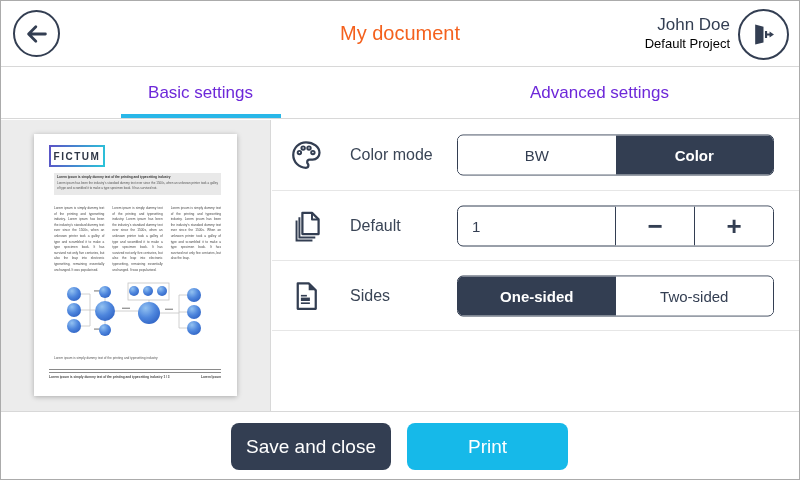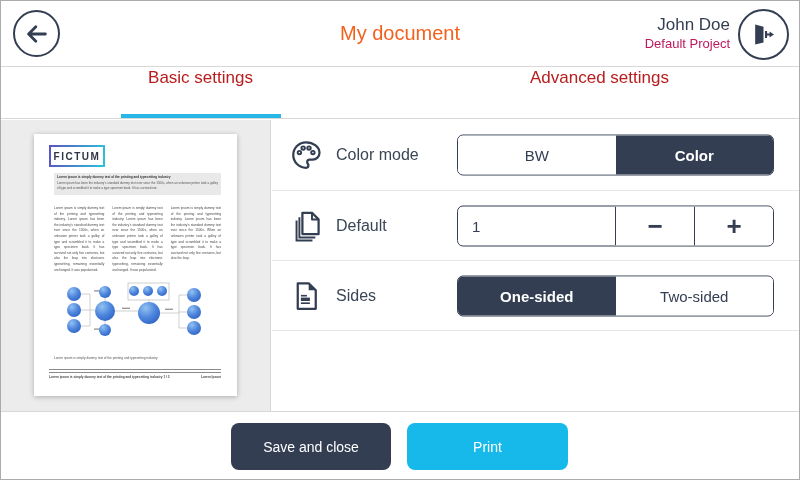--- a/index.html
+++ b/index.html
@@ -15,25 +15,25 @@
   .topbar { position:absolute; top:0; left:0; right:0; height:66px; background:#fff; border-bottom:1px solid #d8d8d8;padding-left:16px; }
   .circle-btn {
     position:absolute; border:2px solid #333e52; border-radius:50%;
     background:#fff; display:flex; align-items:center; justify-content:center; cursor:pointer;
   }
   .back-btn { left:12px; top:9px; width:47px; height:47px; }
   .logout-btn { right:10px; top:8px; width:51px; height:51px; }
   .page-title { position:absolute; left:0; right:0; top:0; height:66px; line-height:64px; text-align:center; font-size:20px; color:#f4611e; }
   .user-block { position:absolute; right:69px; top:13px; text-align:right; }
   .user-name { font-size:17px; color:#333e52; line-height:21px; }
-  .user-project { font-size:13px; color:#be185d; line-height:18px; }
+  .user-project { font-size:13px; color:#000000; line-height:18px; }
 
   
   .tabbar { position:absolute; top:67px; left:0; right:0; height:51px; display:flex; background:#fff; border-bottom:1px solid #d8d8d8; }
-  .tab { flex:1; position:relative; display:flex; justify-content:center; font-size:17px; color:#b91c1c; cursor:pointer; }
+  .tab { flex:1; position:relative; display:flex; align-items:center; justify-content:center; font-size:17px; color:#6d28d9; cursor:pointer; }
   .tab .underline { position:absolute; bottom:0; left:50%; transform:translateX(-50%); width:160px; height:4px; background:#29b7e8; display:none; }
   .tab.active .underline { display:block; }
 
   
   .preview-panel { position:absolute; top:119px; left:0; width:270px; height:291px; background:#ececec; border-right:1px solid #d8d8d8; }
   .page {
     position:absolute; left:33px; top:14px; width:203px; height:262px; background:#fff;
     box-shadow:0 1px 5px rgba(0,0,0,.28);
   }
   .logo-box {
@@ -51,30 +51,30 @@
   .caption { position:absolute; left:20px; top:222px; width:167px; font-size:3.2px; color:#555; }
   .pf-rule { position:absolute; left:15px; top:235px; width:172px; height:4px; border-top:1px solid #8a8a8a; border-bottom:1px solid #8a8a8a; }
   .pf-text { position:absolute; left:15px; top:241px; width:172px; display:flex; justify-content:space-between; font-size:3.2px; color:#444; }
   .pf-left { font-weight:bold; }
   .pf-right { font-weight:bold; }
 
   .settings { position:absolute; top:119px; left:271px; right:0; height:291px; background:#fff; }
   .setting-row { position:relative; height:71px; border-bottom:1px solid #e6e6e6; display:flex; align-items:center; padding-left:15px; }
   .setting-row + .setting-row { height:70px; }
   .row-icon { width:38px; height:38px; flex:none; display:flex; align-items:center; justify-content:center; }
-  .row-label { margin-left:11px; font-size:16px; color:#3a4556;text-align:center; }
+  .row-label { margin-left:25px; font-size:16px; color:#3a4556;text-align:center; }
   .control { position:absolute; right:25px; top:50%; transform:translateY(-50%); width:317px; height:41px; display:flex; border:1px solid #333e52; border-radius:6px; overflow:hidden; background:#fff; }
   .seg { flex:1; display:flex; align-items:center; justify-content:center; font-size:15px; color:#333e52; background:#fff; cursor:pointer; }
   .seg.selected { background:#333e52; color:#fff; font-weight:bold; }
   .stepper-value { flex:none; width:157px; display:flex; align-items:center; padding-left:14px; font-size:15px; color:#333e52; }
   .stepper-btn { flex:none; width:79px; border-left:1px solid #333e52; display:flex; align-items:center; justify-content:center; font-size:26px; font-weight:600; color:#333e52; cursor:pointer; background:#fff; line-height:1; }
 
   
   .actions { position:absolute; top:410px; left:0; right:0; bottom:0; background:#fff; border-top:1px solid #d8d8d8; }
-  .btn { position:absolute; top:11px; height:47px; border:none; border-radius:8px; color:#fff; font-size:14px; font-family:"Liberation Sans", sans-serif; cursor:pointer; }
+  .btn { position:absolute; top:11px; height:47px; border:none; border-radius:8px; color:#fff; font-size:19px; font-family:"Liberation Sans", sans-serif; cursor:pointer; }
   .btn-save { left:230px; width:160px; background:#333e52; }
   .btn-print { left:406px; width:161px; background:#16b9e9; }
 
   svg { display:block; }
 </style>
 </head>
 <body>
 
 <div class="screen">
 

